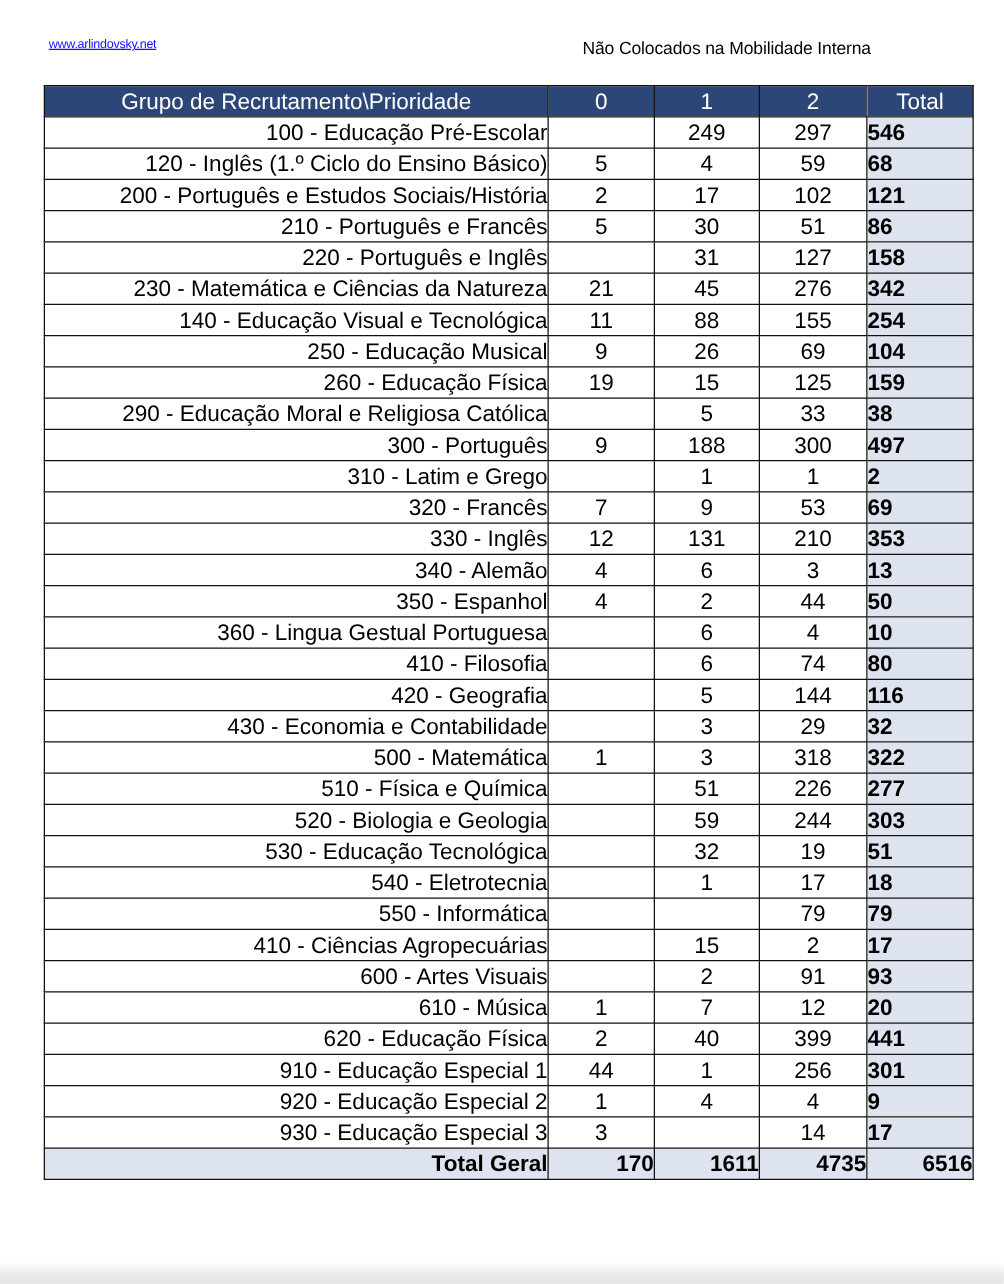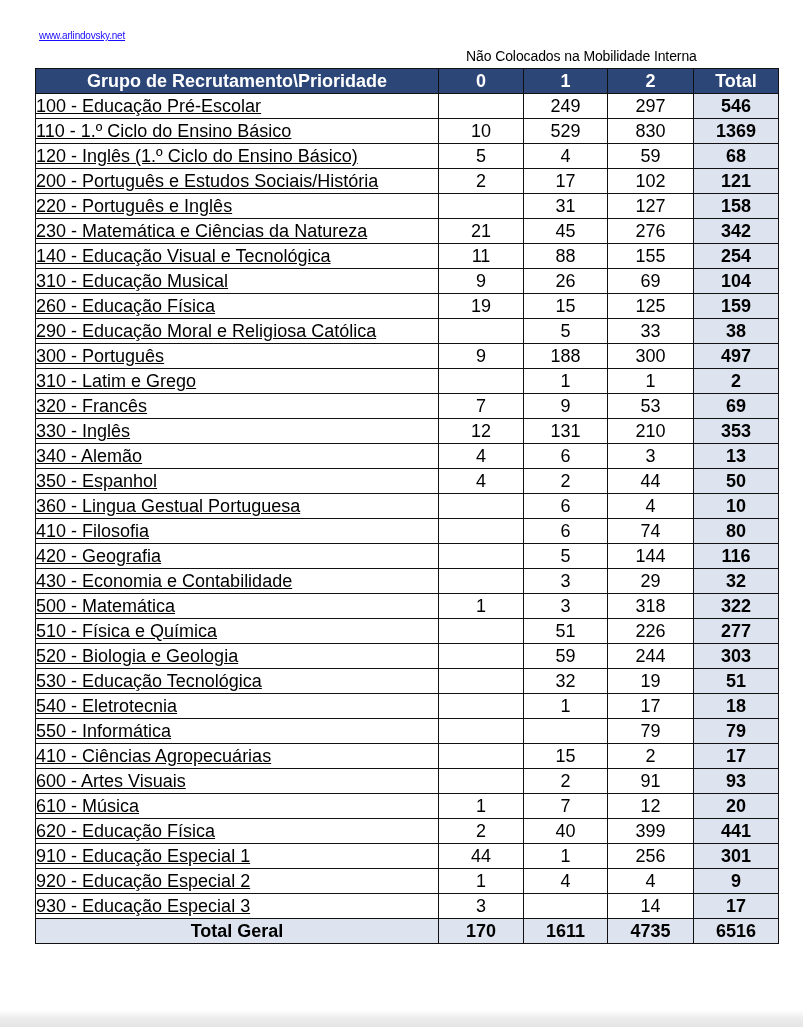--- a/index.html
+++ b/index.html
@@ -9,21 +9,21 @@
     font-family: "Liberation Sans", sans-serif;
     color: #000;
     position: relative;
   }
   .top-link {
     position: absolute; left: 39px; top: 30px;
     font-size: 10px; color: #1a0dff; text-decoration: underline;
     letter-spacing: -0.2px;
   }
   .top-title {
-    position: absolute; left: 466px; top: 48px;
+    position: absolute; left: 466px; top: 30px;
     font-size: 14px; color: #000; letter-spacing: -0.1px;
   }
   table.data {
     position: absolute; left: 35px; top: 68px;
     border-collapse: collapse;
     table-layout: fixed;
     width: 743px;
   }
   table.data col.c-name { width: 403px; }
   table.data col.c-n { width: 85px; }
@@ -35,29 +35,29 @@
     height: 24px;
     padding: 0;
     font-size: 18px;
     line-height: 24px;
     white-space: nowrap;
     overflow: hidden;
   }
   table.data thead th {
     background: #2b4677;
     color: #ffffff;
-    font-weight: bold;
+    font-weight: normal;
     text-align: center;
     font-size: 18px;
     height: 23px;
   }
-  td.name { text-align: left; padding-left: 3px; text-decoration: underline; }
+  td.name { text-align: right; padding-left: 3px; }
   td.num { text-align: center; }
-  td.tot { text-align: center; font-weight: bold; background: #dde3ef; }
-  tr.total-row td { background: #dde3ef; font-weight: bold; text-align: center; }
+  td.tot { font-weight: bold; background: #dde3ef; }
+  tr.total-row td { background: #dde3ef; font-weight: bold; text-align: right; }
 </style>
 </head>
 <body>
 
 <a class="top-link">www.arlindovsky.net</a>
 <div class="top-title">Não Colocados na Mobilidade Interna</div>
 
 <table class="data">
   <colgroup>
     <col class="c-name">
@@ -77,39 +77,39 @@
   </thead>
   <tbody id="tbody">
       <tr>
         <td class="name">100 - Educação Pré-Escolar</td>
         <td class="num"></td>
         <td class="num">249</td>
         <td class="num">297</td>
         <td class="tot">546</td>
       </tr>
       <tr>
-        <td class="name">110 - 1.º Ciclo do Ensino Básico</td>
-        <td class="num">10</td>
-        <td class="num">529</td>
-        <td class="num">830</td>
-        <td class="tot">1369</td>
-      </tr>
-      <tr>
         <td class="name">120 - Inglês (1.º Ciclo do Ensino Básico)</td>
         <td class="num">5</td>
         <td class="num">4</td>
         <td class="num">59</td>
         <td class="tot">68</td>
       </tr>
       <tr>
         <td class="name">200 - Português e Estudos Sociais/História</td>
         <td class="num">2</td>
         <td class="num">17</td>
         <td class="num">102</td>
         <td class="tot">121</td>
+      </tr>
+      <tr>
+        <td class="name">210 - Português e Francês</td>
+        <td class="num">5</td>
+        <td class="num">30</td>
+        <td class="num">51</td>
+        <td class="tot">86</td>
       </tr>
       <tr>
         <td class="name">220 - Português e Inglês</td>
         <td class="num"></td>
         <td class="num">31</td>
         <td class="num">127</td>
         <td class="tot">158</td>
       </tr>
       <tr>
         <td class="name">230 - Matemática e Ciências da Natureza</td>
@@ -119,21 +119,21 @@
         <td class="tot">342</td>
       </tr>
       <tr>
         <td class="name">140 - Educação Visual e Tecnológica</td>
         <td class="num">11</td>
         <td class="num">88</td>
         <td class="num">155</td>
         <td class="tot">254</td>
       </tr>
       <tr>
-        <td class="name">310 - Educação Musical</td>
+        <td class="name">250 - Educação Musical</td>
         <td class="num">9</td>
         <td class="num">26</td>
         <td class="num">69</td>
         <td class="tot">104</td>
       </tr>
       <tr>
         <td class="name">260 - Educação Física</td>
         <td class="num">19</td>
         <td class="num">15</td>
         <td class="num">125</td>

